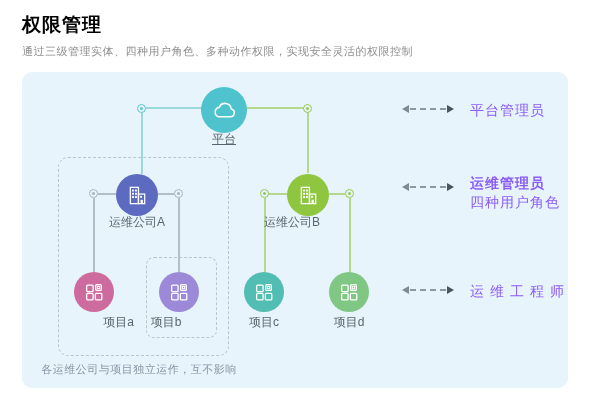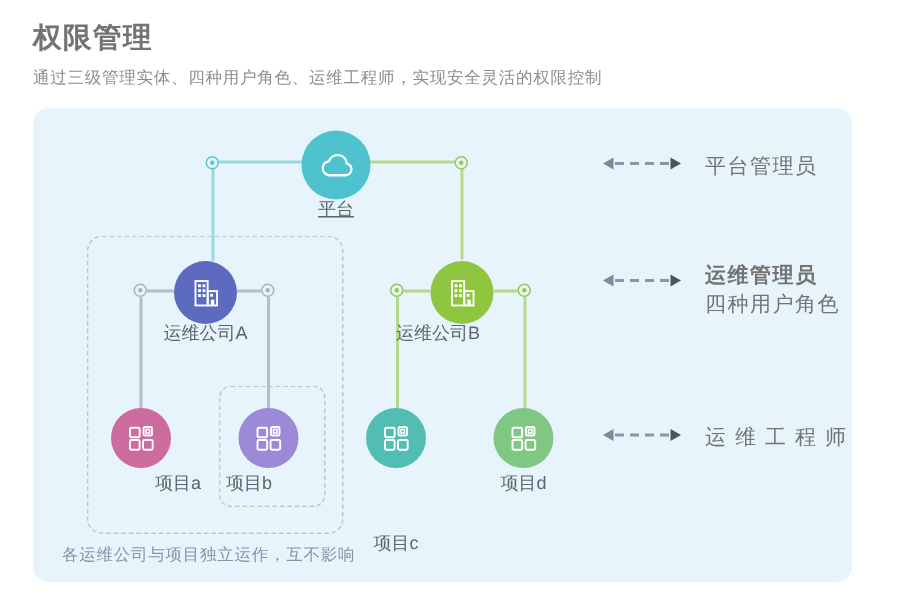--- a/index.html
+++ b/index.html
@@ -3,21 +3,21 @@
 <meta charset="utf-8">
 <style>
   html,body{margin:0;padding:0;background:#ffffff;}
   body{
     width:600px;height:404px;position:relative;overflow:hidden;
     font-family:"Liberation Sans","DejaVu Sans",sans-serif;
     -webkit-font-smoothing:antialiased;
   }
   .page-title{
     position:absolute;left:22px;top:12px;
-    font-size:19px;font-weight:700;color:#737373;letter-spacing:1px;
+    font-size:19px;font-weight:700;color:#000000;letter-spacing:1px;
   }
   .page-subtitle{
     position:absolute;left:22px;top:44px;
     font-size:11px;color:#8e8e8e;letter-spacing:.5px;
   }
   .panel{
     position:absolute;left:22px;top:72px;width:546px;height:316px;
     background:#e8f4fc;border-radius:10px;
   }
   
@@ -60,44 +60,44 @@
   .c-proj-d{left:329px;top:272px;width:40px;height:40px;}
   .node-label{
     position:absolute;width:80px;text-align:center;
     font-size:12px;color:#5a646e;
   }
   .lbl-platform{left:184px;top:131px;text-decoration:underline;}
   .lbl-comp-a{left:97px;top:214px;}
   .lbl-comp-b{left:252px;top:214px;}
   .lbl-proj-a{left:54px;top:314px;text-align:right;}
   .lbl-proj-b{left:126px;top:314px;}
-  .lbl-proj-c{left:224px;top:314px;margin-top:40px;}
+  .lbl-proj-c{left:224px;top:314px;}
   .lbl-proj-d{left:309px;top:314px;text-align:center;}
   
   .arrow{position:absolute;left:402px;width:52px;height:10px;display:flex;align-items:center;}
   .arrow .dash{flex:1;border-top:2px dashed #8b97a1;margin:0 1px;height:0;}
   .arrow .head-l{width:0;height:0;border-right:7px solid #7e8a94;border-top:4px solid transparent;border-bottom:4px solid transparent;}
   .arrow .head-r{width:0;height:0;border-left:7px solid #4b555e;border-top:4px solid transparent;border-bottom:4px solid transparent;}
   .arrow-1{top:104px;} .arrow-2{top:182px;} .arrow-3{top:285px;}
-  .role-text{position:absolute;left:470px;font-size:14px;color:#737373;letter-spacing:1px;}
+  .role-text{position:absolute;left:470px;font-size:14px;color:#8b5cf6;letter-spacing:1px;}
   .role-1{top:102px;}
   .role-2a{top:175px;font-weight:bold;} .role-2b{top:194px;}
   .role-3{top:283px;letter-spacing:6px;}
   
   .note{
     position:absolute;left:39px;top:362px;width:200px;text-align:center;
     font-size:11px;color:#8695a2;letter-spacing:.5px;
   }
   svg{display:block;}
 </style>
 </head>
 <body>
 
 <div class="page-title">权限管理</div>
-<div class="page-subtitle">通过三级管理实体、四种用户角色、运维工程师，实现安全灵活的权限控制</div>
+<div class="page-subtitle">通过三级管理实体、四种用户角色、多种动作权限，实现安全灵活的权限控制</div>
 
 <div class="panel"></div>
 
 <div class="dash-box box-outer"></div>
 <div class="dash-box box-inner"></div>
 
 <div class="line h teal l-teal-h"></div>
 <div class="line v teal l-teal-v"></div>
 <div class="line h green l-green-h"></div>
 <div class="line v green l-green-v"></div>

